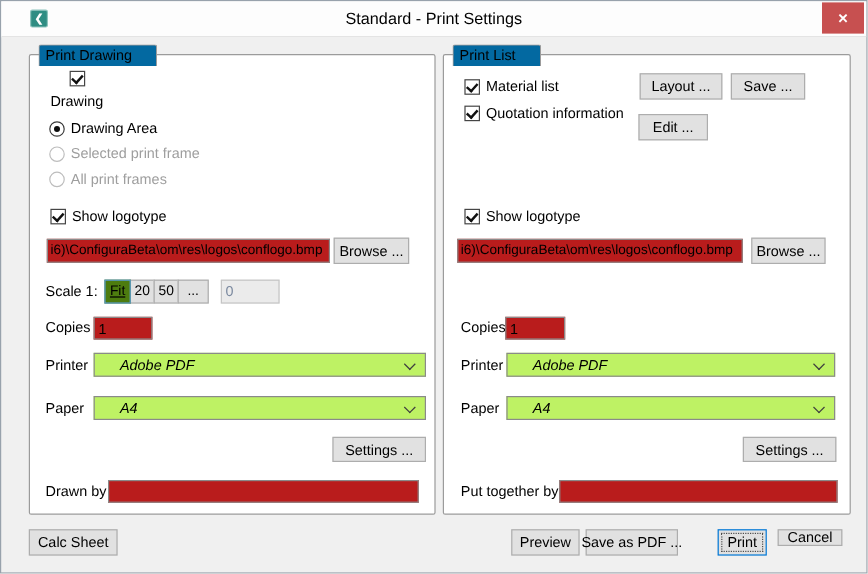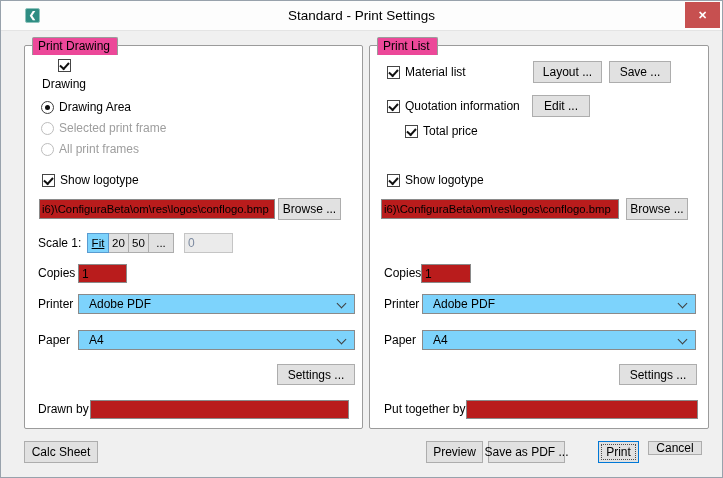--- a/index.html
+++ b/index.html
@@ -28,21 +28,21 @@
     background:#c75050; color:#fff; font-size:11px; font-weight:bold;
     display:flex; align-items:center; justify-content:center; border:none; cursor:pointer;
   }
   
   .grp {
     position:absolute; background:#ffffff;
     border:1px solid #9b9b9b; border-radius:2px;
   }
   .grp-legend {
     position:absolute; top:-9px; left:7px; height:18px; line-height:17px;
-    padding:0 7px 0 5px; background:#ec4899; border:1px solid #9b9b9b;
+    padding:0 20px 0 5px; background:#0369a1; border:1px solid #9b9b9b;
     border-bottom:none; border-radius:2px 2px 0 0; font-size:12px; color:#000;
     white-space:nowrap;
   }
   
   .ctl-row { position:absolute; display:flex; align-items:center; gap:5px; height:20px; }
   .cb {
     width:13px; height:13px; background:#fff; border:1px solid #454545;
     position:relative; flex:0 0 13px;
   }
   .cb.checked::after {
@@ -74,35 +74,35 @@
     border:1px dotted #4d4d4d;
   }
   .txt {
     position:absolute; background:#b91c1c; border:1px solid #8a8a8a;
     font-family:"Liberation Sans",sans-serif; font-size:12px; color:#000;
     padding:0 3px; outline:none;
   }
   .txt.path { font-size:11.3px; padding:0 2px; }
   .txt.disabled-txt { background:#ebebeb; border-color:#c5c5c5; color:#7c8aa0; }
   .combo {
-    position:absolute; background:#7dd3fc; border:1px solid #8a8a8a;
-    font-size:12px; color:#000; padding-left:10px; cursor:pointer;
+    position:absolute; background:#bef264; border:1px solid #8a8a8a;
+    font-size:12px; color:#000; padding-left:21px; cursor:pointer;font-style:italic;
   }
   .combo .combo-text { line-height:18px; display:block; }
   .chev {
     position:absolute; right:9px; top:5px; width:7px; height:7px;
     border-right:1px solid #3f3f3f; border-bottom:1px solid #3f3f3f;
     transform:rotate(45deg);
   }
   .seg {
     position:absolute; background:#e1e1e1; border:1px solid #adadad;
     font-size:11.5px; color:#000; display:flex; align-items:center;
     justify-content:center; cursor:pointer;
   }
-  .seg.selected { background:#7dd3fc; border-color:#5a9bd0; z-index:2;text-decoration:underline; }
+  .seg.selected { background:#4d7c0f; border-color:#5a9bd0; z-index:2;text-decoration:underline; }
 </style>
 </head>
 <body>
 
 <div class="window">
 
   <div class="titlebar">
     <span class="app-icon">❮</span>
     <div class="win-title">Standard - Print Settings</div>
     <button class="close-btn">
@@ -170,30 +170,26 @@
   <div class="grp" style="left:368px; top:44px; width:340px; height:384px;">
     <span class="grp-legend">Print List</span>
 
     <div class="ctl-row" style="left:17px; top:16px;">
       <span class="cb checked"></span>
       <span class="lbl">Material list</span>
     </div>
     <button class="btn" style="left:163px; top:15px; width:69px; height:22px;">Layout ...</button>
     <button class="btn" style="left:239px; top:15px; width:62px; height:22px;">Save ...</button>
 
-    <div class="ctl-row" style="left:17px; top:50px;">
+    <div class="ctl-row" style="left:17px; top:38px;">
       <span class="cb checked"></span>
       <span class="lbl">Quotation information</span>
     </div>
     <button class="btn" style="left:162px; top:49px; width:58px; height:22px;">Edit ...</button>
 
-    <div class="ctl-row" style="left:35px; top:75px;">
-      <span class="cb checked"></span>
-      <span class="lbl">Total price</span>
-    </div>
 
     <div class="ctl-row" style="left:17px; top:124px;">
       <span class="cb checked"></span>
       <span class="lbl">Show logotype</span>
     </div>
 
     <input type="text" class="txt path" style="left: 11px; top: 153px; width: 238px; height: 20px;" value="i6)\ConfiguraBeta\om\res\logos\conflogo.bmp">
     <button class="btn" style="left:256px; top:152px; width:62px; height:22px;">Browse ...</button>
 
     <span class="flabel" style="left:14px; top:218px; line-height:19px;">Copies</span>

